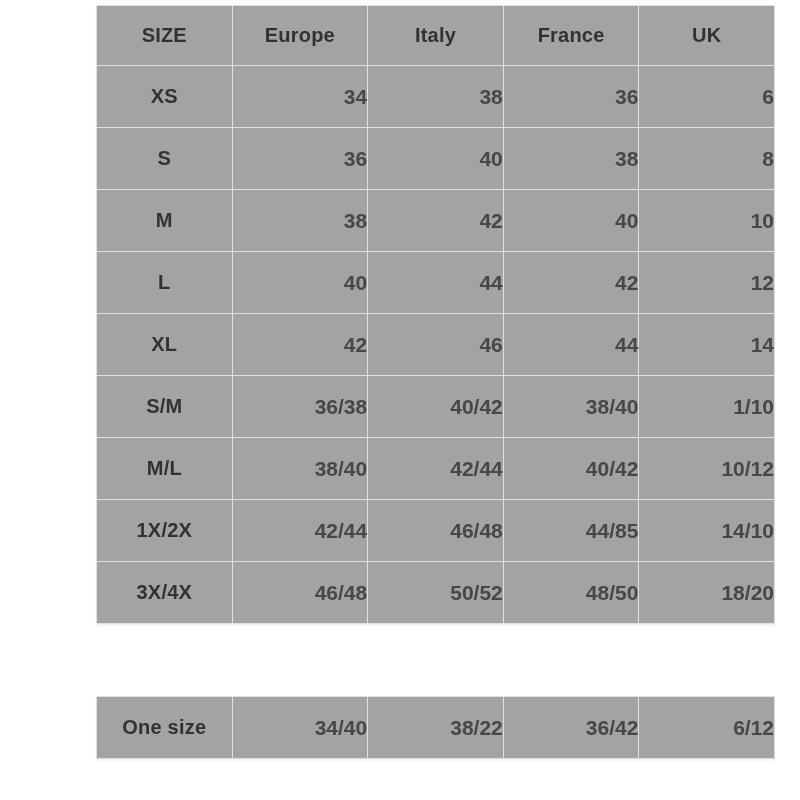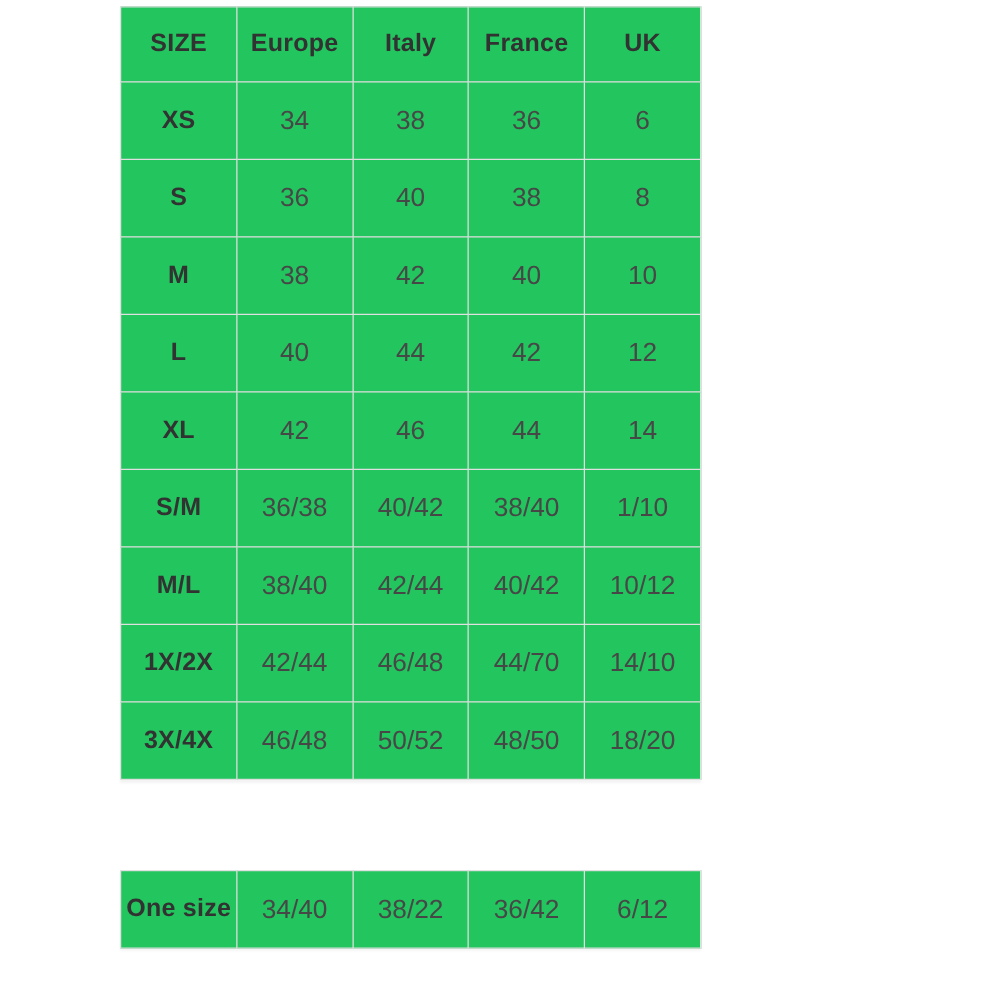--- a/index.html
+++ b/index.html
@@ -11,24 +11,24 @@
     position: relative;
     width: 800px;
     height: 800px;
     background: #ffffff;
     overflow: hidden;
     font-family: "Liberation Sans", sans-serif;
   }
   table.size-table {
     position: absolute;
     left: 96px;
-    width: 465px;
+    width: 679px;
     border-collapse: collapse;
     table-layout: fixed;
-    background: #22c55e;
+    background: #a3a3a3;
     box-shadow: 0 2px 2px rgba(0,0,0,0.05);
   }
   table.size-table-main { top: 5px; }
   table.size-table-secondary { top: 696px; }
 
   .size-table th,
   .size-table td {
     border: 1px solid #e0e0e0;
     text-align: center;
     vertical-align: middle;
@@ -44,22 +44,23 @@
   .size-table tbody th {
     height: 61px;
     font-size: 20px;
     font-weight: 700;
     color: #323232;
     letter-spacing: 0.2px;
   }
   .size-table tbody td {
     height: 61px;
     font-size: 21px;
-    font-weight: 400;
+    font-weight: 700;
     color: #474747;
+    text-align: right;
   }
 </style>
 </head>
 <body>
 
 <div class="page">
 
   <table class="size-table size-table-main">
     <colgroup>
       <col style="width:20%">
@@ -124,21 +125,21 @@
           <th>M/L</th>
           <td>38/40</td>
           <td>42/44</td>
           <td>40/42</td>
           <td>10/12</td>
         </tr>
         <tr>
           <th>1X/2X</th>
           <td>42/44</td>
           <td>46/48</td>
-          <td>44/70</td>
+          <td>44/85</td>
           <td>14/10</td>
         </tr>
         <tr>
           <th>3X/4X</th>
           <td>46/48</td>
           <td>50/52</td>
           <td>48/50</td>
           <td>18/20</td>
         </tr>
       </tbody>

